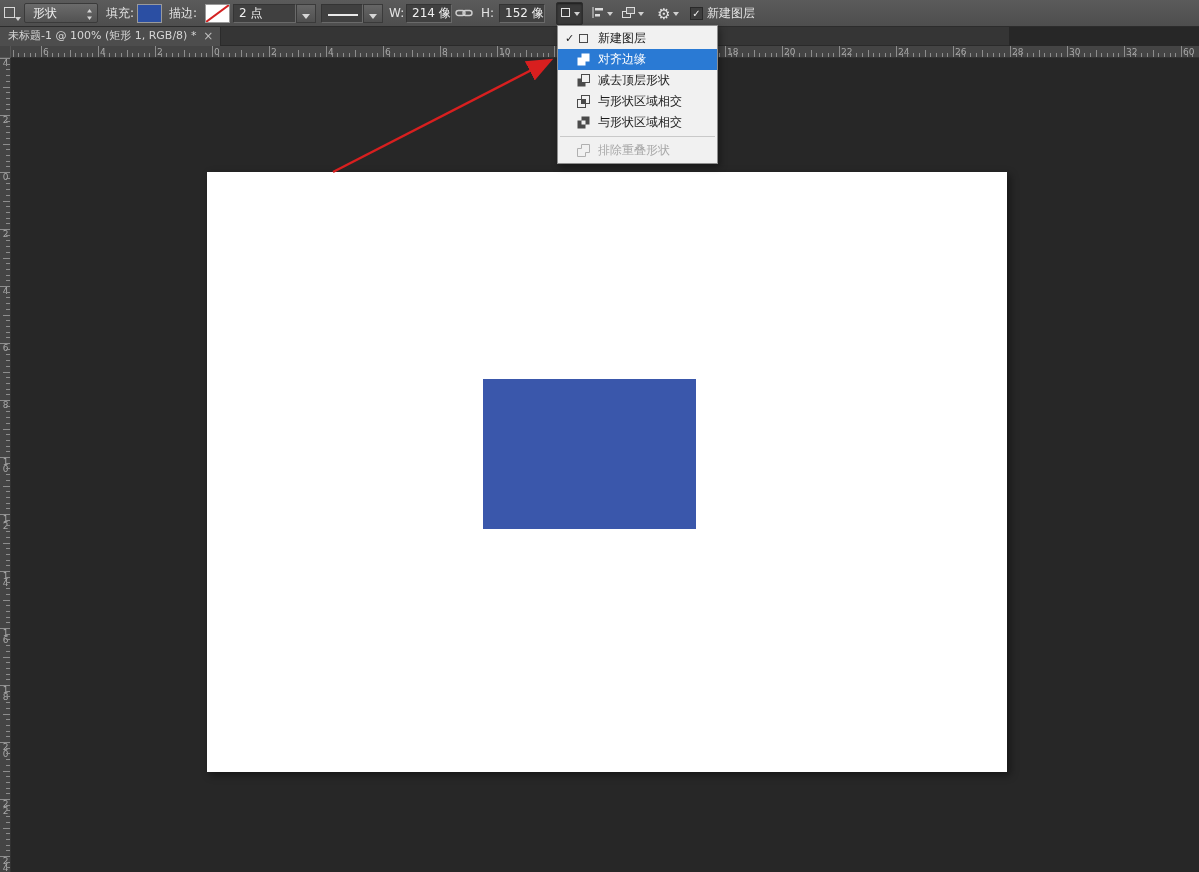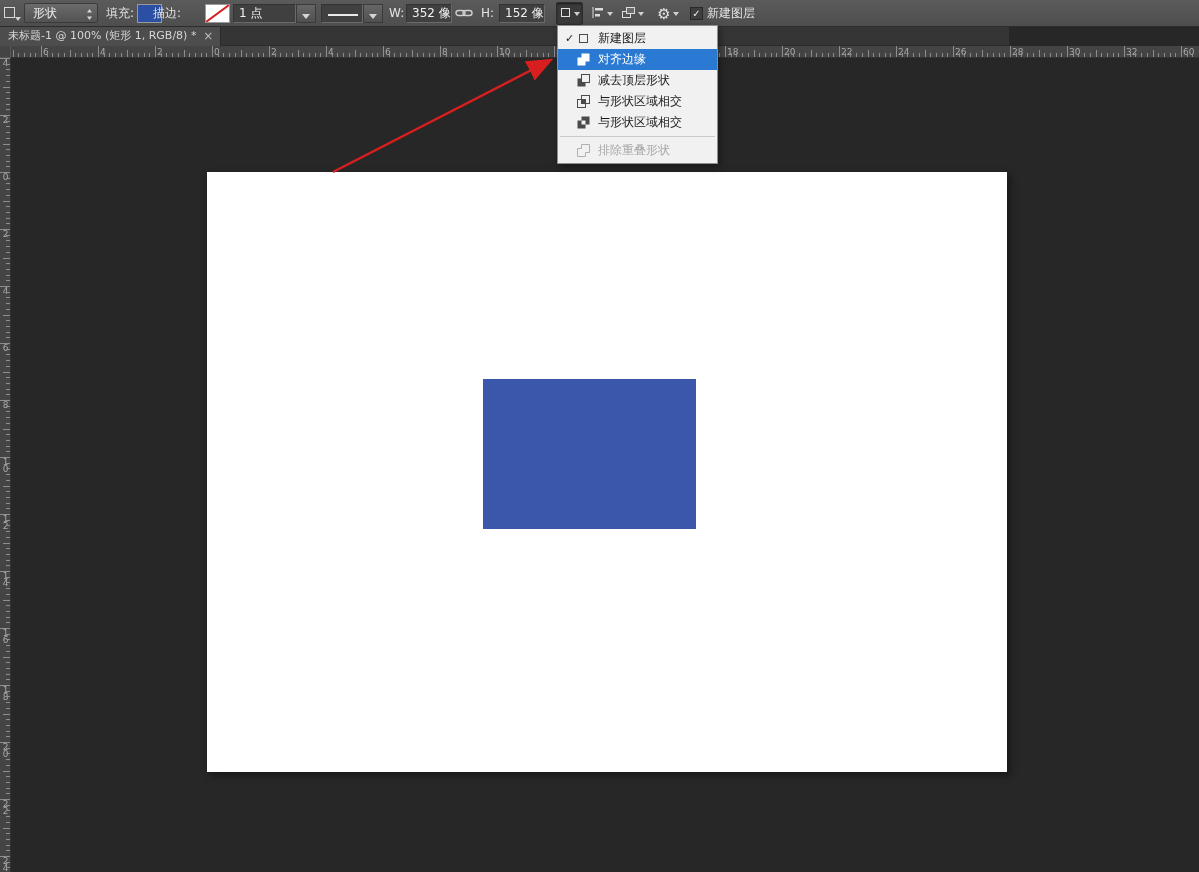--- a/index.html
+++ b/index.html
@@ -113,45 +113,45 @@
       <svg width="7" height="13">
           <path d="M3.5 1 L6 4.5 H1 Z" fill="#d6d6d6"></path>
           <path d="M3.5 12 L1 8.5 H6 Z" fill="#d6d6d6"></path>
         </svg>
     </span>
   </div>
 
   <span class="tlabel" style="left:106px">填充:</span>
   <div class="swatch" style="left: 137px; background: rgb(43, 79, 163);"></div>
 
-  <span class="tlabel" style="left:153px">描边:</span>
+  <span class="tlabel" style="left:169px">描边:</span>
   <div class="swatch" style="left:205px">
     <svg width="23" height="17">
         <line x1="0" y1="17" x2="23" y2="0" stroke="#d42222" stroke-width="2"></line>
       </svg>
   </div>
 
-  <div class="tfield" style="left:233px;width:63px">1 点</div>
+  <div class="tfield" style="left:233px;width:63px">2 点</div>
   <div class="combo-arrow-btn" style="left:296px">
     <span><svg width="8" height="5">
           <path d="M0 0 H8 L4 5 Z" fill="#d6d6d6"></path>
         </svg></span>
   </div>
 
   <div class="tfield" style="left:321px;width:42px">
     <span class="stroke-line"></span>
   </div>
   <div class="combo-arrow-btn" style="left:363px">
     <span><svg width="8" height="5">
           <path d="M0 0 H8 L4 5 Z" fill="#d6d6d6"></path>
         </svg></span>
   </div>
 
   <span class="tlabel" style="left:389px">W:</span>
-  <div class="tfield" style="left:406px;width:46px">352 像</div>
+  <div class="tfield" style="left:406px;width:46px">214 像</div>
 
   <div class="tbtn" style="left:453px;width:22px">
     <span>
       <svg width="18" height="12" viewBox="0 0 18 12">
           <rect x="1" y="3.5" width="9" height="5" rx="2.5" fill="none" stroke="#cfcfcf" stroke-width="1.4"></rect>
           <rect x="8" y="3.5" width="9" height="5" rx="2.5" fill="none" stroke="#cfcfcf" stroke-width="1.4"></rect>
         </svg>
     </span>
   </div>
 

